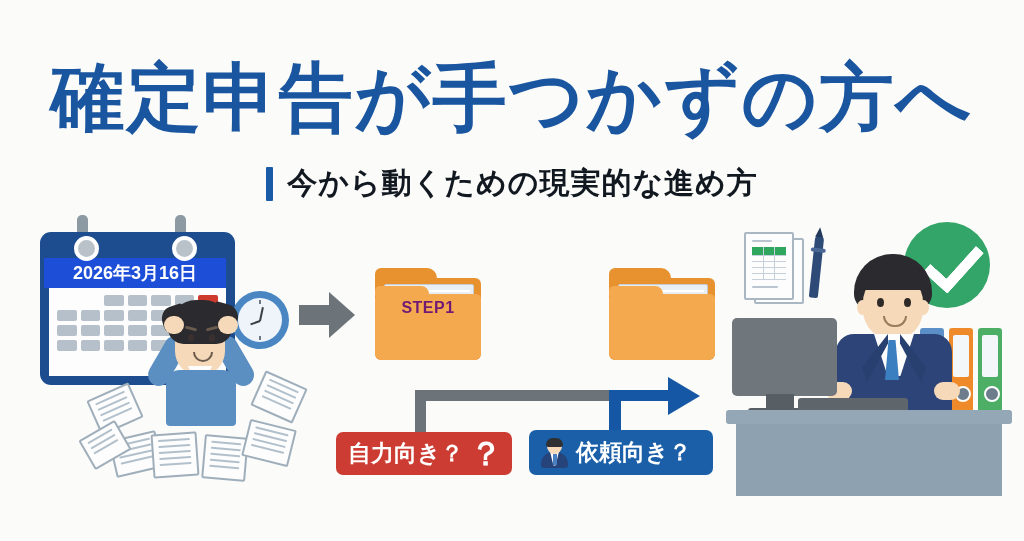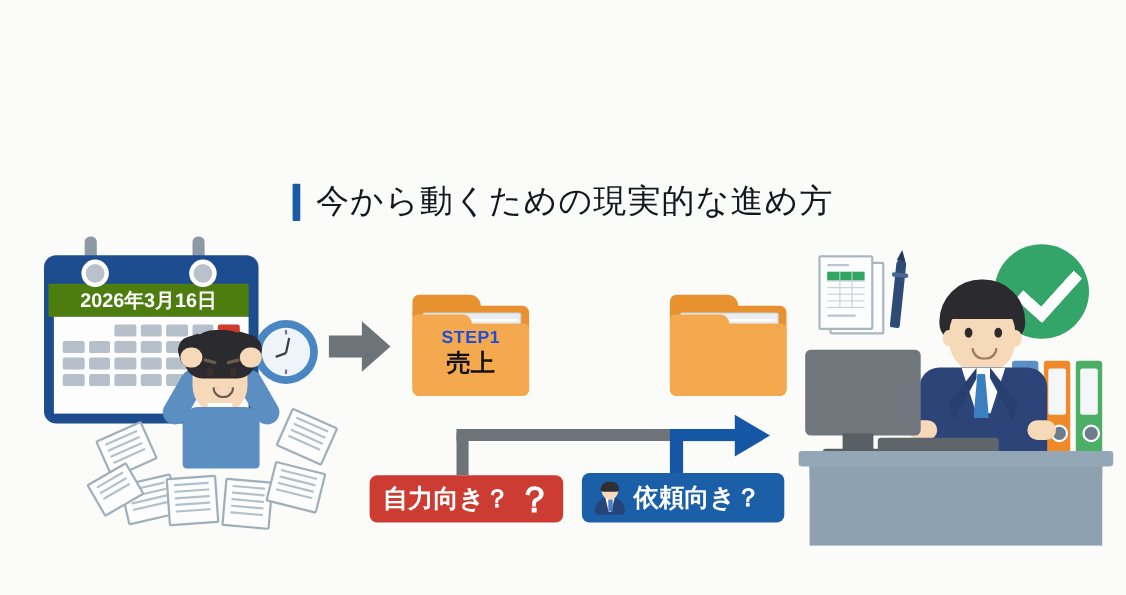--- a/index.html
+++ b/index.html
@@ -23,36 +23,36 @@
     white-space:nowrap;
   }
   .subtitle-wrap{
     position:absolute;left:0;top:163px;width:1024px;
     display:flex;align-items:center;justify-content:center;
   }
   .sub-bar{
     width:7px;height:34px;background:#1a5ba8;margin-right:14px;border-radius:1px;
   }
   .subtitle{
-    font-size:30px;font-weight:normal;color:#121820;letter-spacing:1px;white-space:nowrap;
+    font-size:30px;font-weight:bold;color:#121820;letter-spacing:1px;white-space:nowrap;
   }
 
   
   .cal{position:absolute;left:40px;top:232px;width:195px;height:153px;}
   .cal-ring{position:absolute;top:-17px;width:11px;height:26px;background:#8e9aa3;border-radius:5px;}
   .cal-ring.r1{left:37px;}
   .cal-ring.r2{left:135px;}
   .cal-ring-cap{position:absolute;top:4px;width:17px;height:17px;border:4px solid #ffffff;border-radius:50%;background:#b9c2c9;}
   .cal-ring-cap.c1{left:34px;}
   .cal-ring-cap.c2{left:132px;}
   .cal-frame{
     position:absolute;inset:0;background:#1d4d8f;border-radius:11px;
   }
   .cal-head{
-    position:absolute;left:4px;top:26px;right:9px;height:30px;background:#4d7c0f;
+    position:absolute;left:4px;top:26px;right:9px;height:30px;background:#1d4ed8;
     display:flex;align-items:center;justify-content:center;
   }
   .cal-head span{color:#fff;font-size:18px;font-weight:bold;letter-spacing:0px;white-space:nowrap;}
   .cal-body{
     position:absolute;left:9px;top:56px;right:9px;bottom:9px;background:#fdfdfd;
     padding:7px 8px;box-sizing:border-box;
   }
   .cal-grid{display:grid;grid-template-columns:repeat(7,1fr);gap:4px;}
   .cell{height:11px;border-radius:2px;background:#b5c0cb;}
   .cell.empty{background:transparent;}
@@ -100,21 +100,21 @@
 
   
   .folder{position:absolute;width:106px;height:92px;}
   .f-tab{position:absolute;left:0;top:0;width:62px;height:18px;background:#e8912f;border-radius:6px 10px 0 0;}
   .f-back{position:absolute;left:0;top:10px;width:106px;height:82px;background:#e8912f;border-radius:6px;}
   .f-papers{position:absolute;left:9px;top:16px;width:88px;height:30px;background:#e9eef2;border:1px solid #c3cdd5;border-radius:2px;}
   .f-papers::after{content:"";position:absolute;left:3px;top:5px;right:3px;height:2px;background:#ffffff;box-shadow:0 6px 0 #ffffff;}
   .f-front{position:absolute;left:0;top:26px;width:106px;height:66px;background:#f5a94e;border-radius:5px 5px 7px 7px;}
   .f-front::before{content:"";position:absolute;left:0;top:-8px;width:54px;height:10px;background:#f5a94e;border-radius:5px 8px 0 0;}
   .f-label{position:absolute;left:0;top:30px;width:106px;text-align:center;}
-  .f-step{font-size:16px;font-weight:bold;color:#1d4ed8;display:block;line-height:19px;letter-spacing:0.5px;}
+  .f-step{font-size:16px;font-weight:bold;color:#701a75;display:block;line-height:19px;letter-spacing:0.5px;}
   .f-jp{font-size:22px;font-weight:bold;color:#111111;display:block;line-height:25px;}
 
   
   .flow-gray-v{position:absolute;left:415px;top:390px;width:11px;height:42px;background:#6d7479;}
   .flow-gray-h{position:absolute;left:415px;top:390px;width:200px;height:11px;background:#6d7479;border-radius:5px 0 0 0;}
   .flow-blue-h{position:absolute;left:610px;top:390px;width:70px;height:11px;background:#1557a5;}
   .flow-blue-v{position:absolute;left:609px;top:390px;width:12px;height:42px;background:#1557a5;}
   .flow-arrow{position:absolute;left:668px;top:377px;width:0;height:0;
     border-top:19px solid transparent;border-bottom:19px solid transparent;border-left:32px solid #1557a5;}
 
@@ -183,20 +183,21 @@
 
   .desk-top{position:absolute;left:0;top:188px;width:286px;height:14px;background:#93a7b6;border-radius:3px;}
   .desk-body{position:absolute;left:10px;top:202px;width:266px;height:72px;background:#8da1b1;}
   .desk-shadow{position:absolute;left:10px;top:202px;width:266px;height:10px;background:#7e94a6;}
 </style>
 </head>
 <body>
 
 <div id="stage">
 
+  <div class="title">確定申告が手つかずの方へ</div>
   <div class="subtitle-wrap">
     <div class="sub-bar"></div>
     <div class="subtitle">今から動くための現実的な進め方</div>
   </div>
 
   <div>
 
     <div class="cal">
       <div class="cal-ring r1"></div>
       <div class="cal-ring r2"></div>
@@ -316,21 +317,20 @@
     <div class="ga-head"></div>
   </div>
 
   <div class="folder" style="left:375px;top:268px;">
     <div class="f-tab"></div>
     <div class="f-back"></div>
     <div class="f-papers"></div>
     <div class="f-front"></div>
     <div class="f-label">
       <span class="f-step">STEP1</span>
-      <span class="f-jp">売上</span>
     </div>
   </div>
 
 
   <div class="folder" style="left:609px;top:268px;">
     <div class="f-tab"></div>
     <div class="f-back"></div>
     <div class="f-papers"></div>
     <div class="f-front"></div>
   </div>

